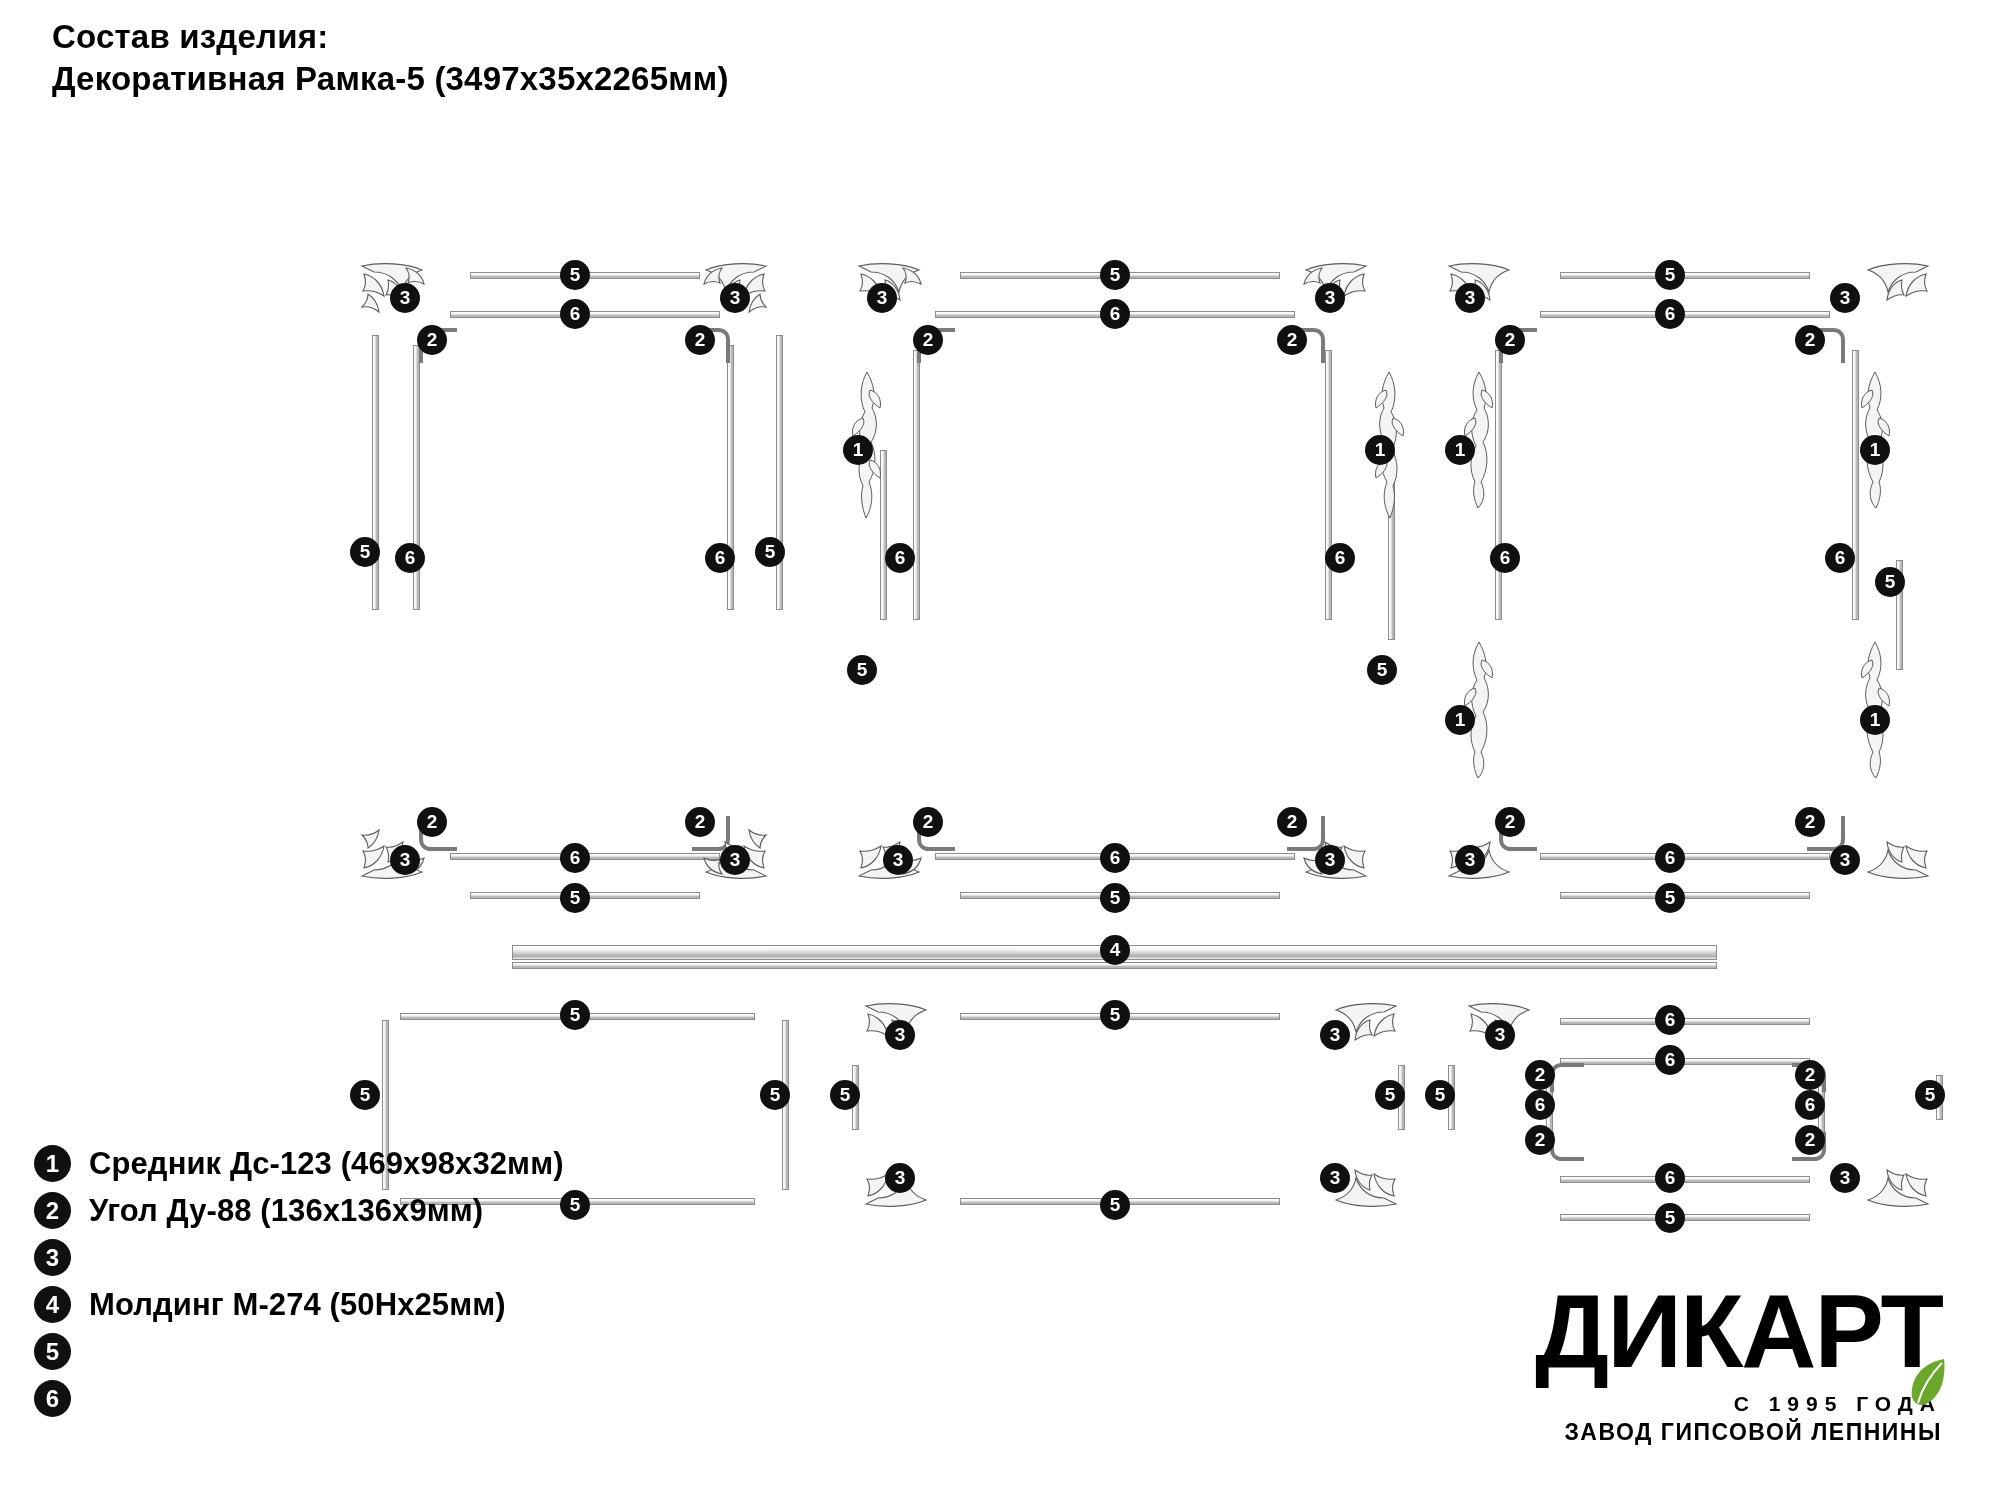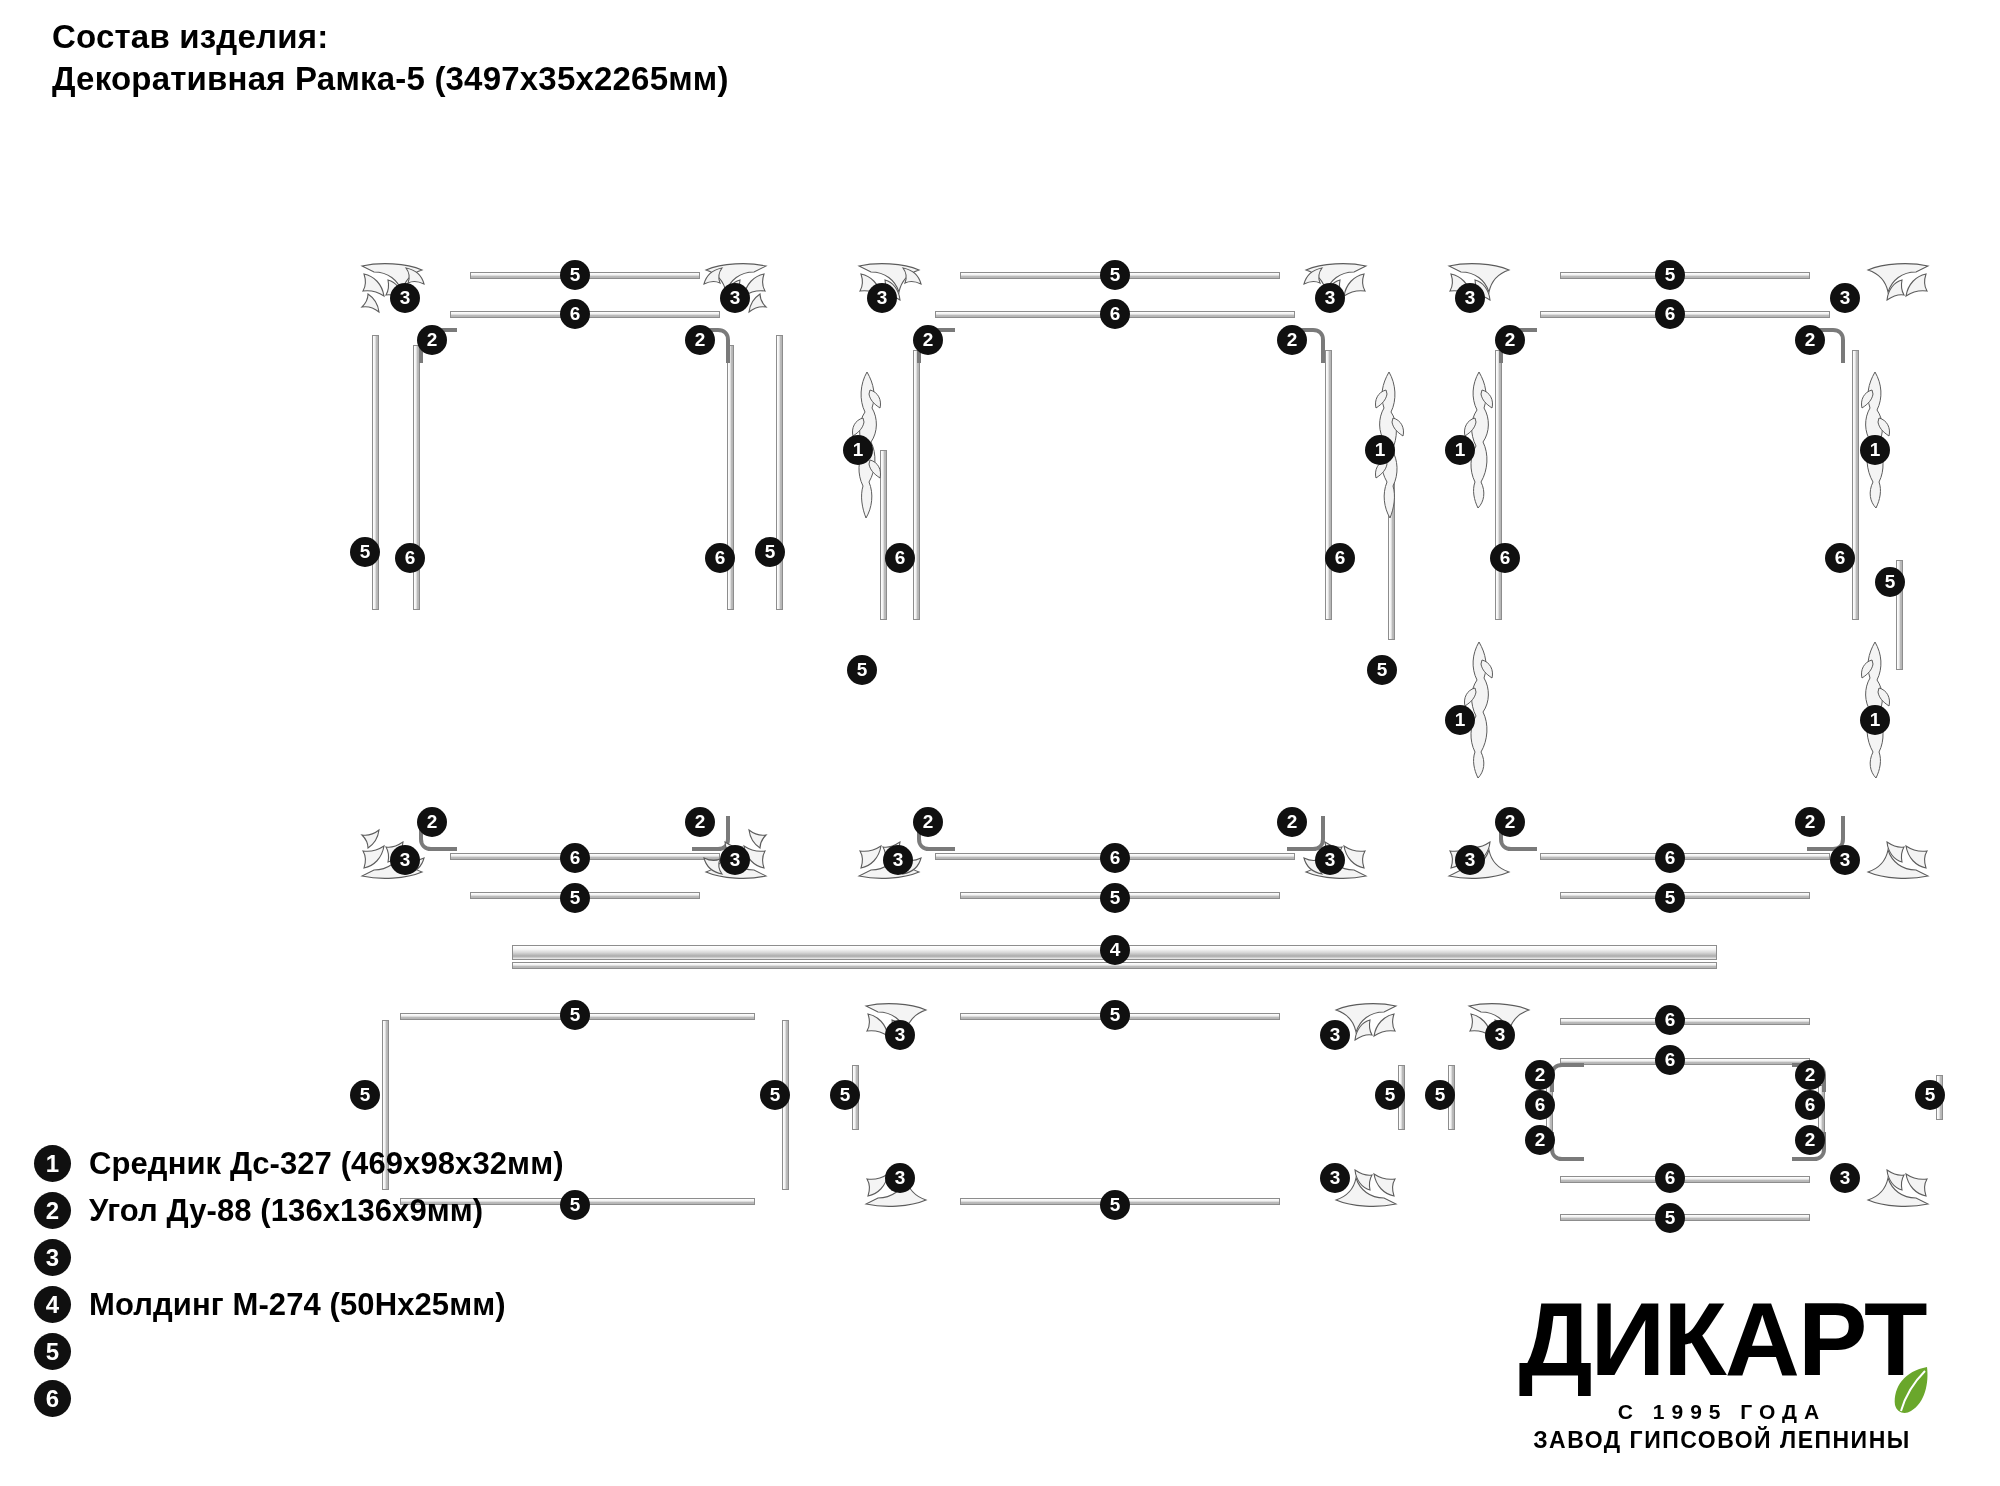--- a/index.html
+++ b/index.html
@@ -100,23 +100,23 @@
   .leg-text {
     font-size: 31px;
     font-weight: bold;
     white-space: nowrap;
     letter-spacing: 0.1px;
   }
 
   
   #logo {
     position: absolute;
-    right: 58px; bottom: 34px;
+    right: 58px; bottom: 42px;
     width: 440px;
-    text-align: center;
+    text-align: right;
     line-height: 1;
   }
   #logo .word {
     font-size: 104px;
     font-weight: bold;
     letter-spacing: -2px;
     font-family: "Liberation Sans", sans-serif;
     position: relative;
     display: inline-block;
   }
@@ -596,21 +596,21 @@
         <div class="badge" style="left: 1655px; top: 1043px;">6</div>
         <div class="badge" style="left: 1655px; top: 1083px;">5</div>
         <div class="badge" style="left: 1525px; top: 970px;">6</div>
         <div class="badge" style="left: 1915px; top: 960px;">5</div>
       </div>
   </div>
 
   <div id="legend">
     <div class="leg-row">
       <div class="leg-badge">1</div>
-      <div class="leg-text">Средник Дс-327 (469х98х32мм)</div>
+      <div class="leg-text">Средник Дс-123 (469х98х32мм)</div>
     </div>
     <div class="leg-row">
       <div class="leg-badge">2</div>
       <div class="leg-text">Угол Ду-88 (136х136х9мм)</div>
     </div>
     <div class="leg-row">
       <div class="leg-badge">3</div>
     </div>
     <div class="leg-row">
       <div class="leg-badge">4</div>

